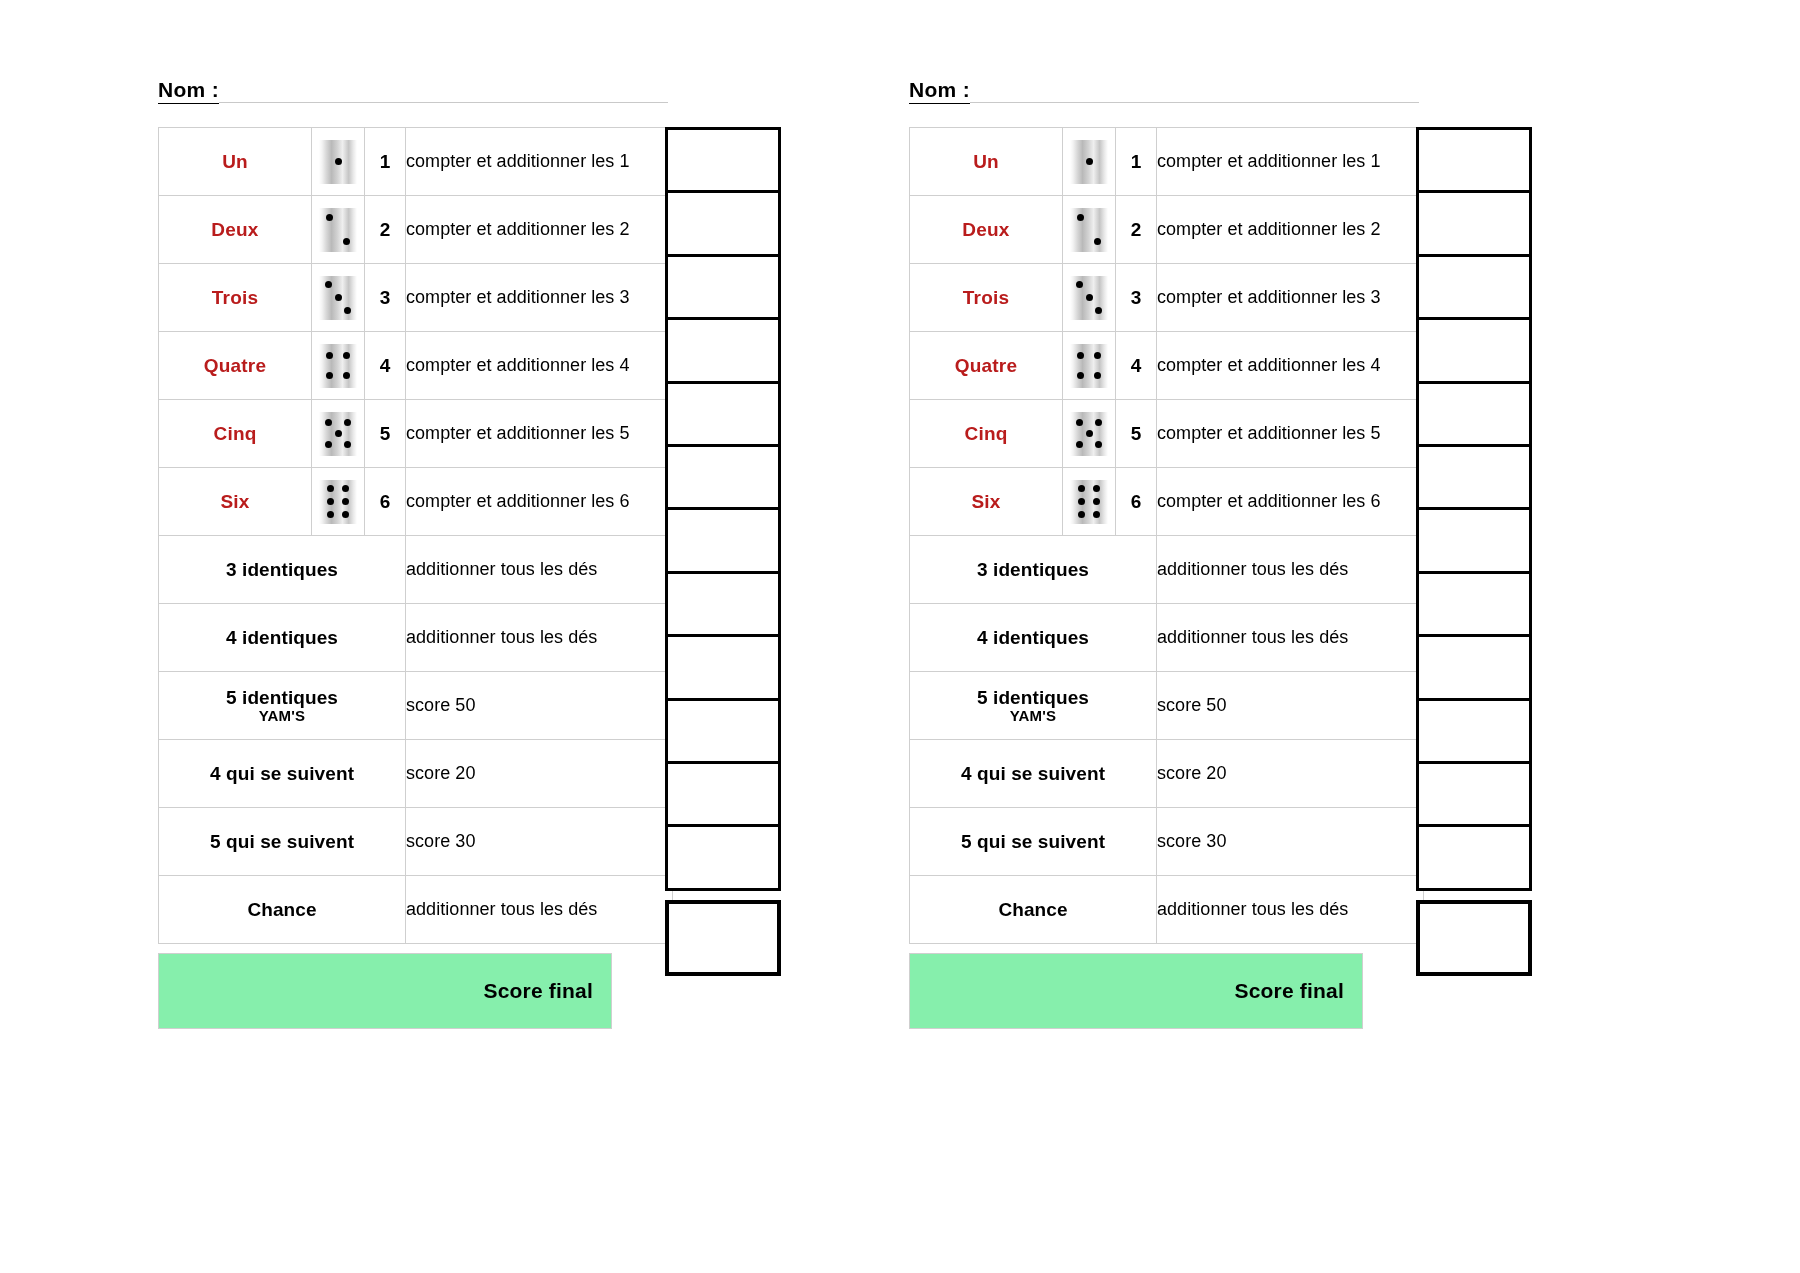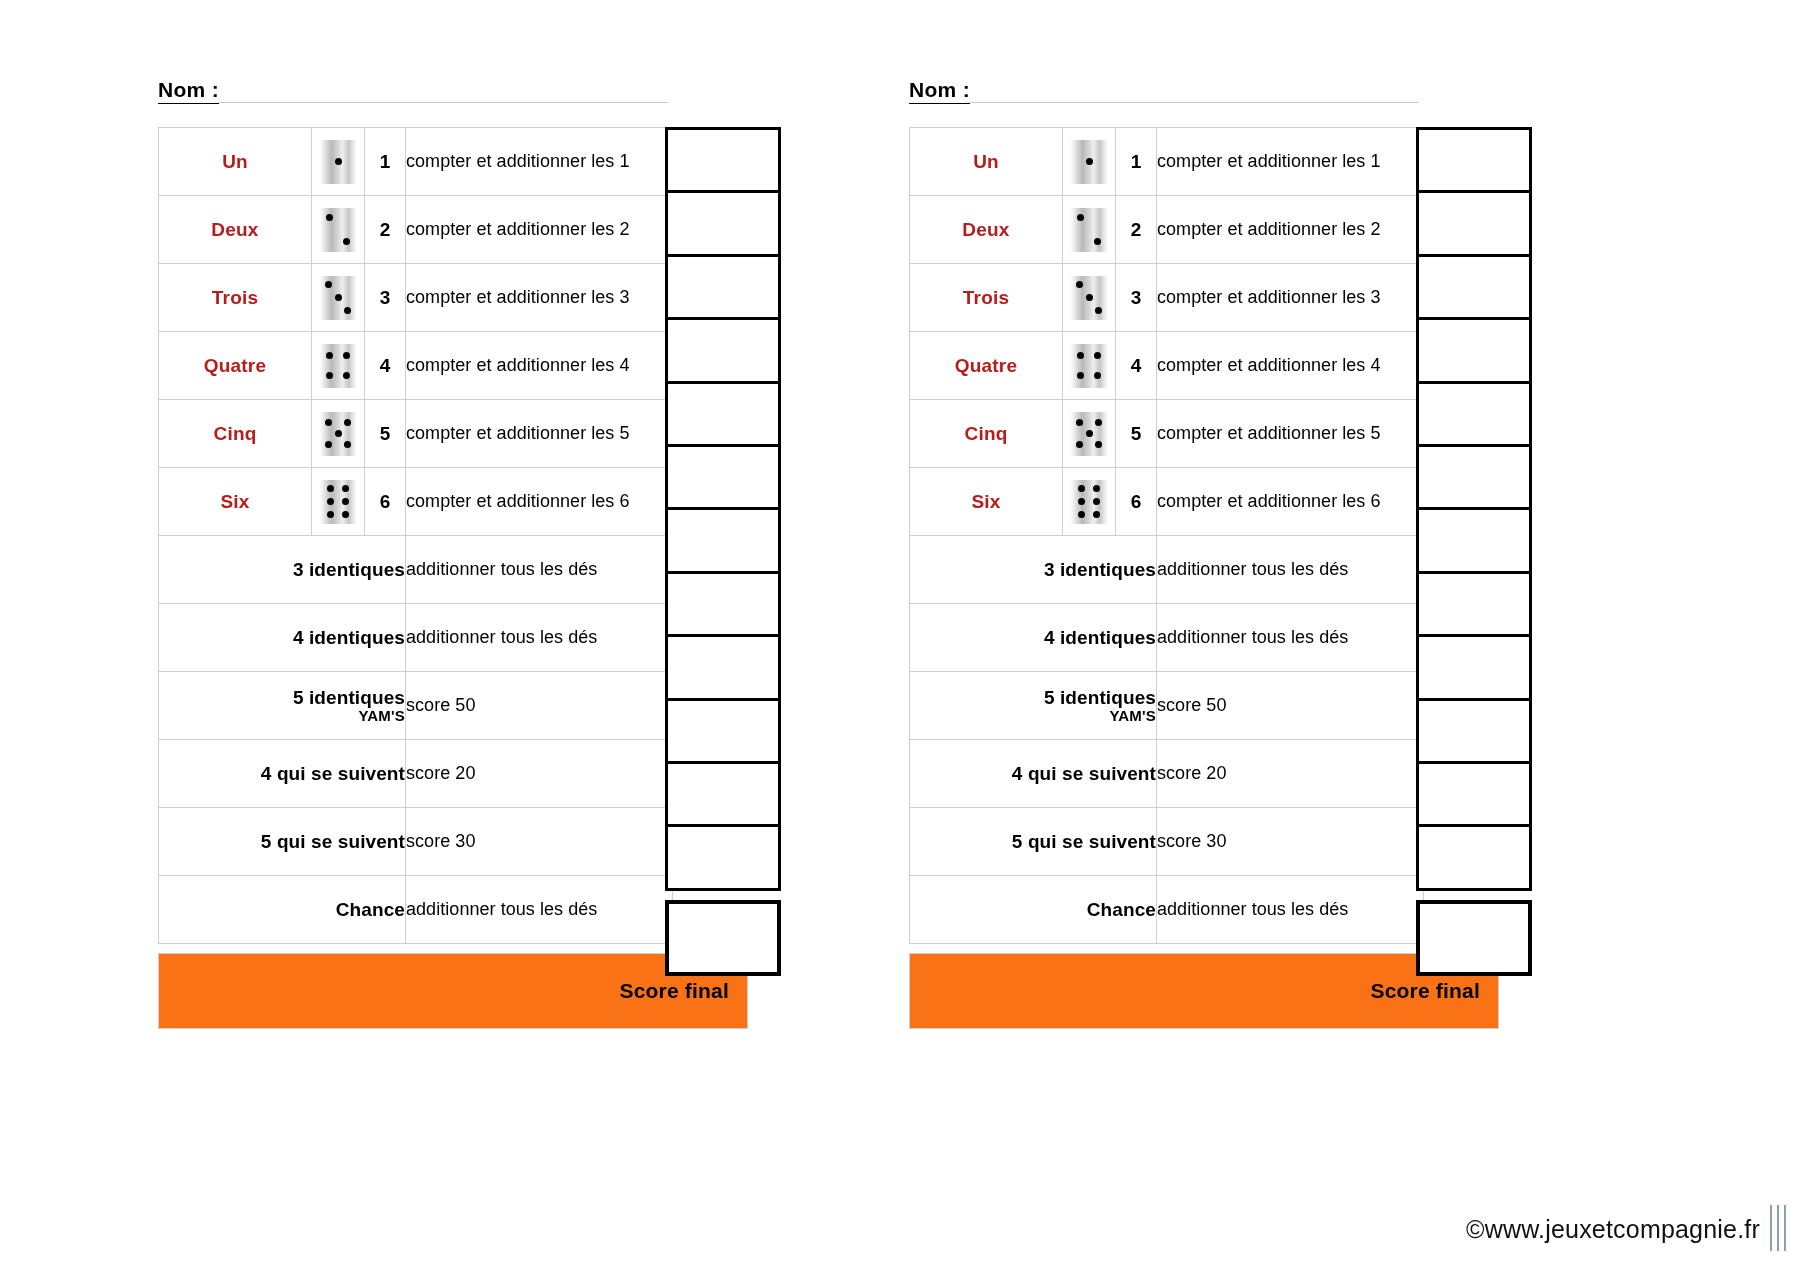--- a/index.html
+++ b/index.html
@@ -80,21 +80,21 @@
   .cat-label {
     font-size: 19px;
     font-weight: bold;
     color: #b91c1c;
     text-align: center;
     letter-spacing: 0.2px;
   }
   .cat-wide {
     font-size: 19px;
     font-weight: bold;
-    text-align: right;
+    text-align: center;
     letter-spacing: 0.1px;
     line-height: 1.05;
   }
   .cat-wide .sub {
     display: block;
     font-size: 15px;
     font-weight: bold;
     letter-spacing: 0.2px;
   }
   .num {
@@ -125,28 +125,28 @@
     position: absolute;
     width: 7px;
     height: 7px;
     background: #000;
     border-radius: 50%;
   }
 
   
   .final-row {
     margin-top: 9px;
-    width: 590px;
+    width: 454px;
     height: 76px;
     border: 1.4px solid #cfcfcf;
     box-sizing: border-box;
     display: flex;
     align-items: center;
     justify-content: flex-end;
-    background: #f97316;
+    background: #86efac;
   }
   .final-label {
     font-size: 21px;
     font-weight: bold;
     padding-right: 18px;
     letter-spacing: 0.2px;
   }
 
   
   .score-col {
@@ -381,21 +381,13 @@
           <div class="score-box"></div>
           <div class="score-box"></div>
           <div class="score-box"></div>
           <div class="score-box"></div>
           <div class="score-box"></div>
           <div class="score-final-box"></div>
         </div>
     </div>
   </div>
 
-  <div class="footer">
-    <span class="footer-text">©www.jeuxetcompagnie.fr</span>
-    <span class="footer-bars">
-      <i></i>
-        <i></i>
-        <i></i>
-    </span>
-  </div>
 </div>
 
 </body></html>

